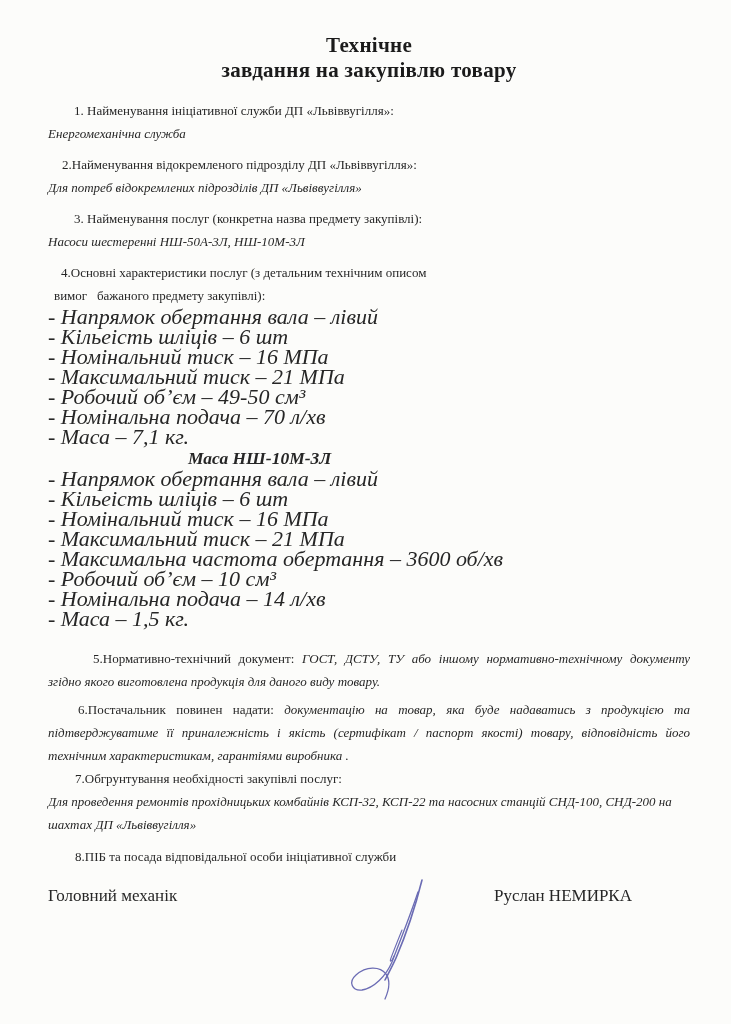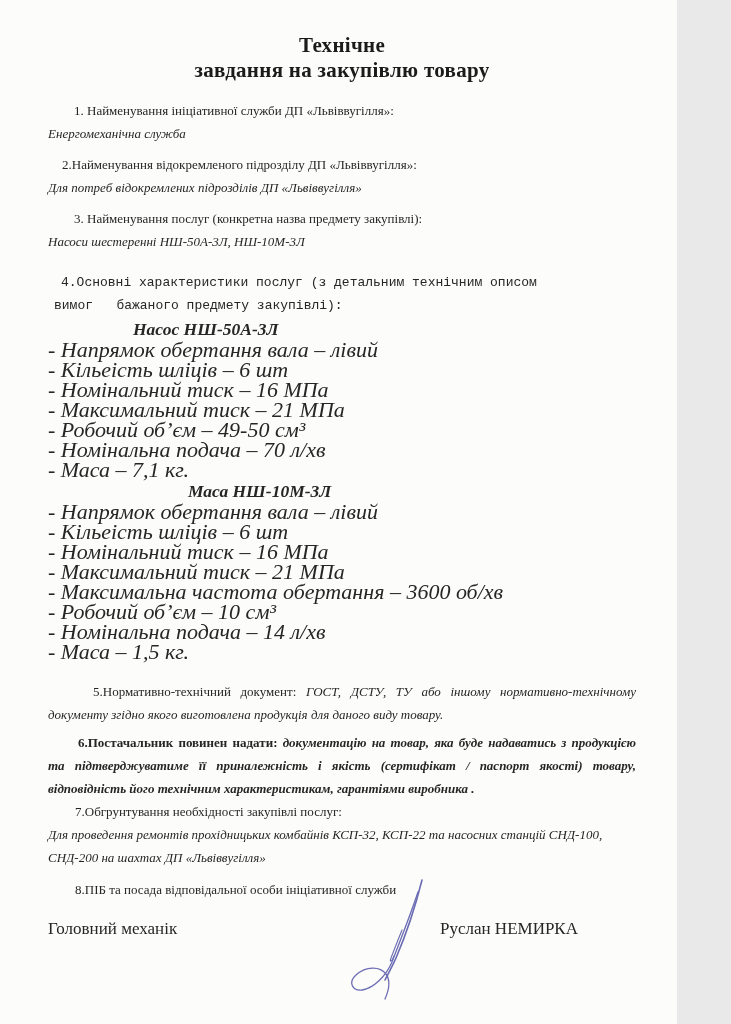--- a/index.html
+++ b/index.html
@@ -1,19 +1,19 @@
 <!DOCTYPE html>
 <html><head>
 <meta charset="utf-8">
 <style>
   * { margin:0; padding:0; box-sizing:border-box; }
   html,body { width:731px; height:1024px; background:#e9e9e9; }
   .sheet {
     position:relative;
-    width:677px; height:1024px;
+    width:731px; height:1024px;
     background:#fcfcfa;
     color:#262626;
     font-family:"Liberation Serif", serif;
     padding:33px 41px 16px 48px;
     overflow:hidden;
   }
   .doc-title {
     text-align:center;
     font-weight:700;
     font-size:21px;
@@ -22,26 +22,26 @@
     letter-spacing:0.3px;
   }
   .para { font-size:13px; line-height:23px; }
   .answer { font-style:italic; }
   .just { text-align:justify; }
   .pre { white-space:pre-wrap; }
   .ind13 { text-indent:13px; }
   .ind14 { text-indent:14px; }
   .ind26 { text-indent:26px; }
   .ind27 { text-indent:27px; }
-  .ind30 { text-indent:30px;font-weight:bold; }
+  .ind30 { text-indent:30px; }
   .ind45 { text-indent:45px; }
   .b1 { margin-top:16px; }
   .b2 { margin-top:8px; }
   .b3 { margin-top:8px; }
-  .b4 { margin-top:18px;font-family:Liberation Mono, monospace; }
+  .b4 { margin-top:8px; }
   .b5 { margin-top:18px; }
   .b6 { margin-top:5px; }
   .b7 { margin-top:0; }
   .b8 { margin-top:9px; }
   .pump-title {
     font-weight:700; font-style:italic;
     font-size:17.5px; line-height:21px;
   }
   .pump-title.p1 { margin-top:2px; padding-left:85px; }
   .pump-title.p2 { margin-top:1px; padding-left:140px; }
@@ -82,21 +82,20 @@
     <div class="para ind26">3. Найменування послуг (конкретна назва предмету закупівлі):</div>
     <div class="para answer">Насоси шестеренні НШ-50А-3Л, НШ-10М-3Л</div>
   </div>
 
   <div class="b4">
     <div class="para ind13">4.Основні характеристики послуг (з детальним технічним описом</div>
     <div class="para pre" style="padding-left:6px">вимог   бажаного предмету закупівлі):</div>
   </div>
 
   <div>
-    <div class="pump-title p1">Насос НШ-50А-3Л</div>
     <div class="spec">- Напрямок обертання вала – лівий</div>
     <div class="spec">- Кільеість шліців – 6 шт</div>
     <div class="spec">- Номінальний тиск – 16 МПа</div>
     <div class="spec">- Максимальний тиск – 21 МПа</div>
     <div class="spec">- Робочий об’єм – 49-50 см³</div>
     <div class="spec">- Номінальна подача – 70 л/хв</div>
     <div class="spec">- Маса – 7,1 кг.</div>
   </div>
 
   <div>

